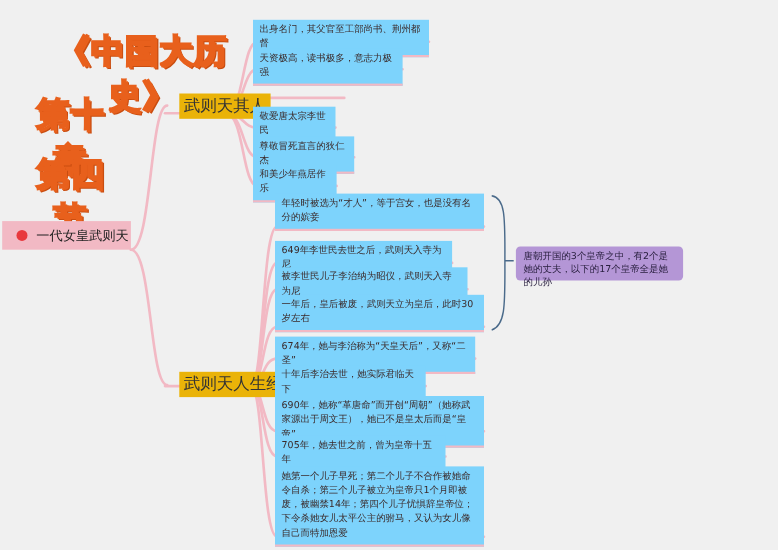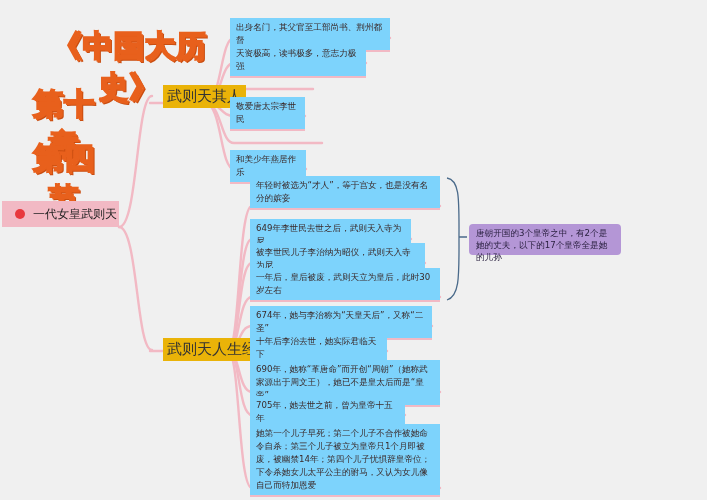--- a/index.html
+++ b/index.html
@@ -96,20 +96,21 @@
     <span class="dot"></span>
     <span>一代女皇武则天</span>
   </div>
 
   <div class="branch" style="left:151px; top:85px;">武则天其人</div>
   <div class="branch" style="left:151px; top:338px;">武则天人生经历</div>
 
   <div class="leaf" style="left:230px; top:18px; width:160px;">出身名门，其父官至工部尚书、荆州都督</div>
   <div class="leaf" style="left:230px; top:44px; width:136px;">天资极高，读书极多，意志力极强</div>
   <div class="leaf" style="left:230px; top:97px; width:75px;">敬爱唐太宗李世民</div>
+  <div class="leaf" style="left:230px; top:124px; width:92px;">尊敬冒死直言的狄仁杰</div>
   <div class="leaf" style="left:230px; top:150px; width:76px;">和美少年燕居作乐</div>
 
   <div class="leaf" style="left:250px; top:176px; width:190px;">年轻时被选为“才人”，等于宫女，也是没有名分的嫔妾</div>
   <div class="leaf" style="left:250px; top:219px; width:161px;">649年李世民去世之后，武则天入寺为尼</div>
   <div class="leaf" style="left:250px; top:243px; width:175px;">被李世民儿子李治纳为昭仪，武则天入寺为尼</div>
   <div class="leaf" style="left:250px; top:268px; width:190px;">一年后，皇后被废，武则天立为皇后，此时30岁左右</div>
   <div class="leaf" style="left:250px; top:306px; width:182px;">674年，她与李治称为“天皇天后”，又称“二圣”</div>
   <div class="leaf" style="left:250px; top:332px; width:137px;">十年后李治去世，她实际君临天下</div>
   <div class="leaf" style="left:250px; top:360px; width:190px;">690年，她称“革唐命”而开创“周朝”（她称武家源出于周文王），她已不是皇太后而是“皇帝”</div>
   <div class="leaf" style="left:250px; top:396px; width:155px;">705年，她去世之前，曾为皇帝十五年</div>

